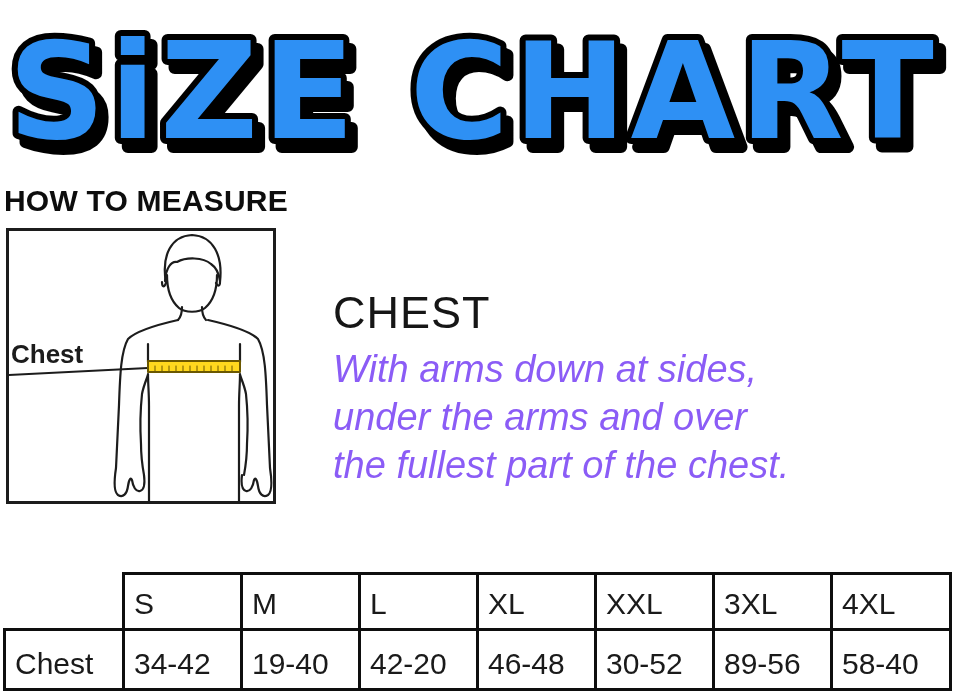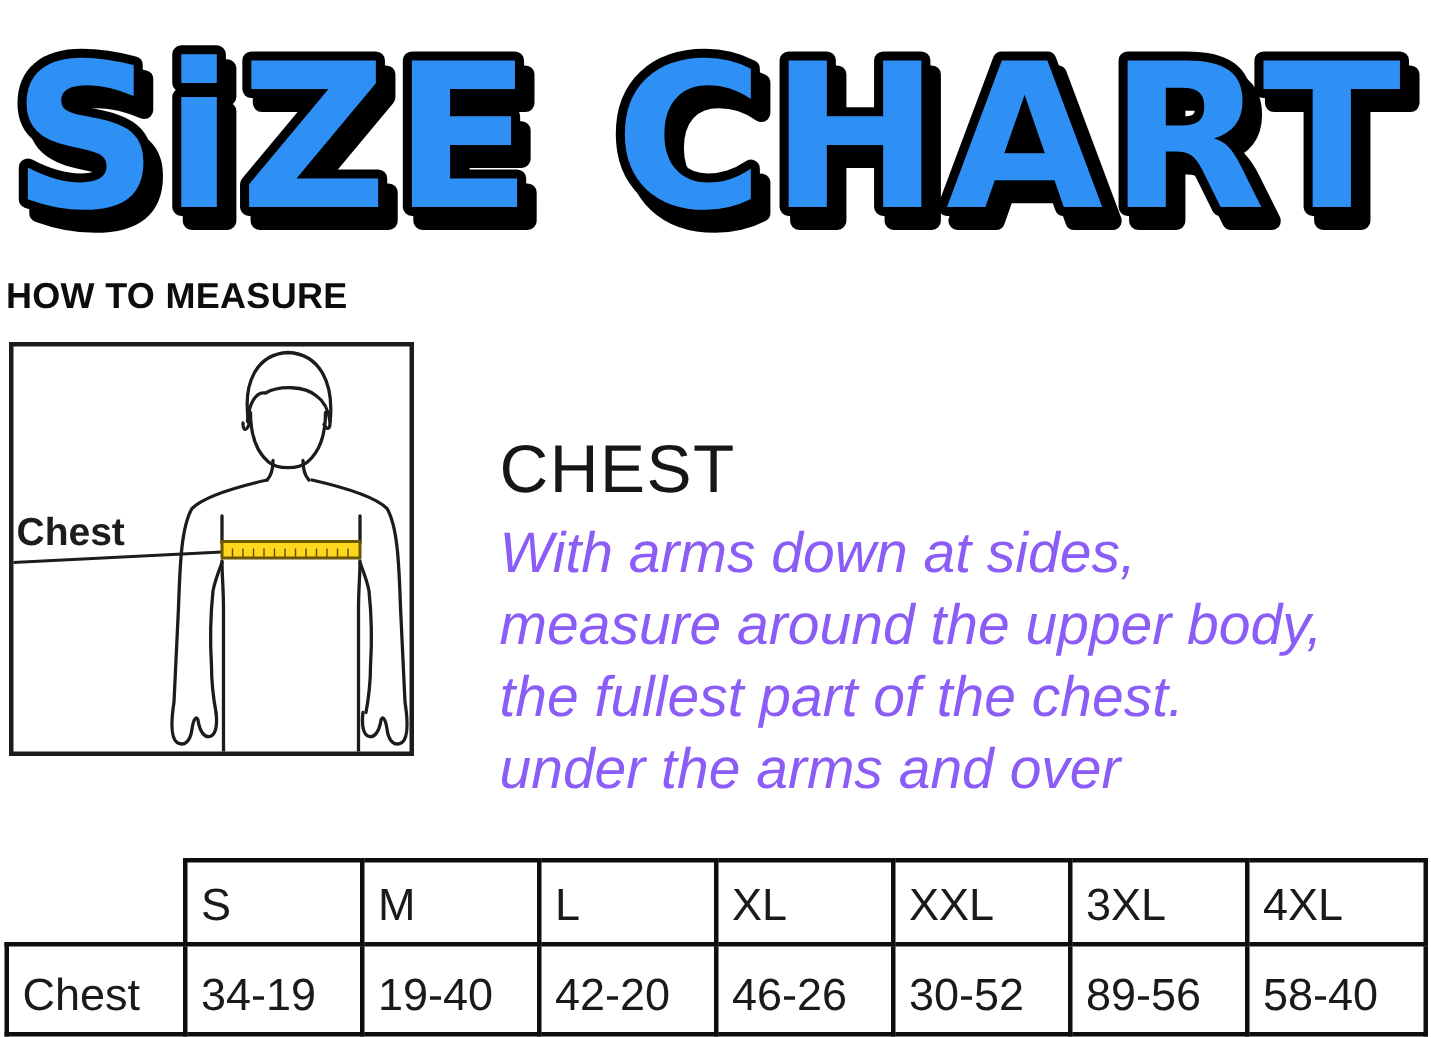--- a/index.html
+++ b/index.html
@@ -20,21 +20,21 @@
   .title-wrap svg { display: block; }
   .title-text {
     font-family: "DejaVu Sans", sans-serif;
     font-weight: bold;
     letter-spacing: 4px;
   }
 
   
   .how-to {
     position: absolute; top: 184px; left: 4px;
-    font-size: 24px; font-weight: bold;
+    font-size: 30px; font-weight: bold;
     letter-spacing: 0.2px; color: #0d0d0d;
     white-space: nowrap;
   }
 
   
   .figure-box {
     position: absolute; left: 6px; top: 228px;
     width: 270px; height: 276px;
     border: 3px solid #1c1c1c;
     box-sizing: border-box;
@@ -152,23 +152,22 @@
     </g>
 
     <text x="5" y="135" class="figure-chest-label" stroke="none">Chest</text>
   </svg>
 </div>
 
 <div class="chest-desc">
   <div class="chest-title">CHEST</div>
   <div class="chest-lines">
     <p>With arms down at sides,</p>
-    <p>measure around the upper body,</p>
+    <p>under the arms and over</p>
     <p>the fullest part of the chest.</p>
-    <p>under the arms and over</p>
   </div>
 </div>
 
 <table class="size-table">
   <colgroup>
     <col style="width:119px">
     <col style="width:118px">
       <col style="width:118px">
       <col style="width:118px">
     <col style="width:118px">
@@ -182,22 +181,22 @@
     <th>S</th>
     <th>M</th>
     <th>L</th>
     <th>XL</th>
     <th>XXL</th>
     <th>3XL</th>
     <th>4XL</th>
   </tr>
   <tr class="body-row">
     <td>Chest</td>
-    <td>34-19</td>
+    <td>34-42</td>
     <td>19-40</td>
     <td>42-20</td>
-    <td>46-26</td>
+    <td>46-48</td>
     <td>30-52</td>
     <td>89-56</td>
     <td>58-40</td>
   </tr>
 </tbody>
   </table>
 
 </body></html>

